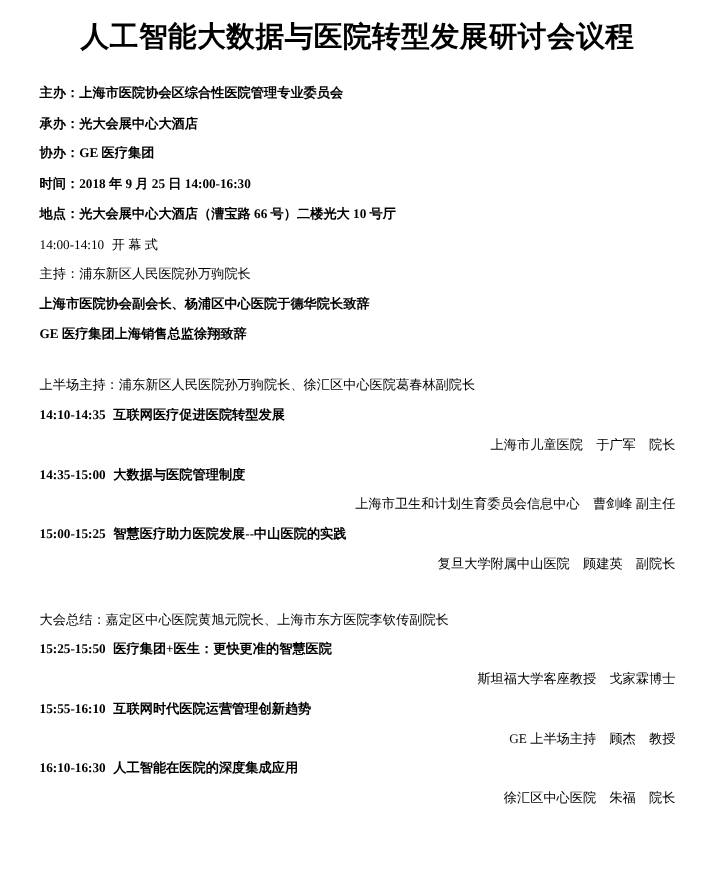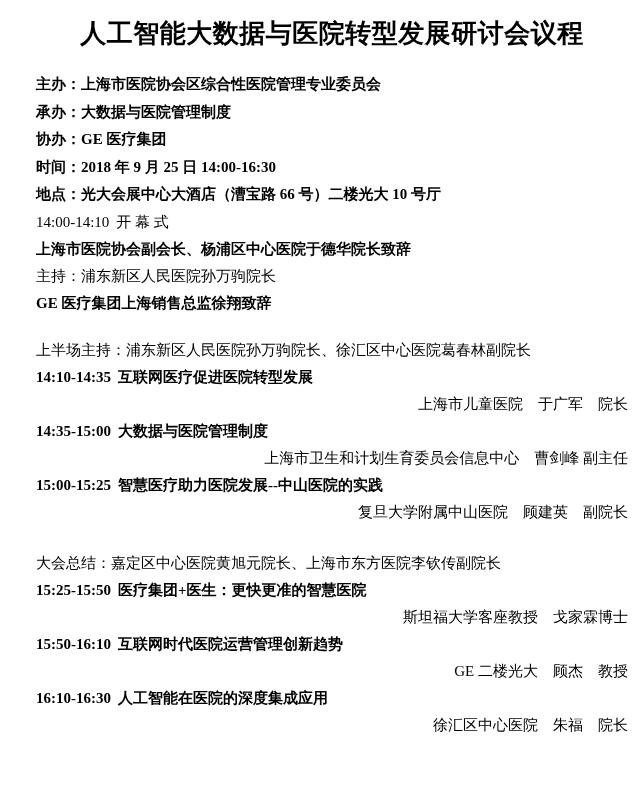--- a/index.html
+++ b/index.html
@@ -9,65 +9,65 @@
     width: 638px;
     height: 811px;
     background: #ffffff;
     color: #000000;
     font-family: "Liberation Serif", "DejaVu Serif", serif;
     overflow: hidden;
   }
   .page {
     width: 638px;
     height: 811px;
-    padding: 15px 10px 0 36px;
+    padding: 15px 24px 0 36px;
   }
   .title {
     font-size: 26px;
     line-height: 38px;
     font-weight: bold;
     text-align: center;
     letter-spacing: 0.5px;
     margin: 0 0 18px 0;
     white-space: nowrap;
   }
   .ln {
-    font-size: 15px;
+    font-size: 12px;
     line-height: 27px;
     margin: 0;
     white-space: nowrap;
   }
   .info .ln { line-height: 27.5px; font-weight: bold; }
   .bold { font-weight: bold; }
   .right { text-align: right; white-space: nowrap; }
   .time { margin-right: 7px; }
   .gap-a { margin-top: 20px; }
   .gap-b { margin-top: 24px; }
 </style>
 </head>
 <body>
 
 <div class="page">
 
   <h1 class="title">人工智能大数据与医院转型发展研讨会议程</h1>
 
   <section class="info">
     <p class="ln">主办：上海市医院协会区综合性医院管理专业委员会</p>
-    <p class="ln">承办：大数据与医院管理制度</p>
+    <p class="ln">承办：光大会展中心大酒店</p>
     <p class="ln">协办：GE 医疗集团</p>
     <p class="ln">时间：2018 年 9 月 25 日 14:00-16:30</p>
     <p class="ln">地点：光大会展中心大酒店（漕宝路 66 号）二楼光大 10 号厅</p>
   </section>
 
   <section>
     <p class="ln">
       <span class="time">14:00-14:10</span><span>开 幕 式</span>
     </p>
+    <p class="ln">主持：浦东新区人民医院孙万驹院长</p>
     <p class="ln bold">上海市医院协会副会长、杨浦区中心医院于德华院长致辞</p>
-    <p class="ln">主持：浦东新区人民医院孙万驹院长</p>
     <p class="ln bold">GE 医疗集团上海销售总监徐翔致辞</p>
   </section>
 
   <section>
     <p class="ln gap-a">上半场主持：浦东新区人民医院孙万驹院长、徐汇区中心医院葛春林副院长</p>
 
     <p class="ln bold">
       <span class="time">14:10-14:35</span><span>互联网医疗促进医院转型发展</span>
     </p>
     <p class="ln right">上海市儿童医院　于广军　院长</p>
@@ -85,23 +85,23 @@
 
   <section>
     <p class="ln gap-b">大会总结：嘉定区中心医院黄旭元院长、上海市东方医院李钦传副院长</p>
 
     <p class="ln bold">
       <span class="time">15:25-15:50</span><span>医疗集团+医生：更快更准的智慧医院</span>
     </p>
     <p class="ln right">斯坦福大学客座教授　戈家霖博士</p>
 
     <p class="ln bold">
-      <span class="time">15:50-16:10</span><span>互联网时代医院运营管理创新趋势</span>
+      <span class="time">15:55-16:10</span><span>互联网时代医院运营管理创新趋势</span>
     </p>
-    <p class="ln right">GE 二楼光大　顾杰　教授</p>
+    <p class="ln right">GE 上半场主持　顾杰　教授</p>
 
     <p class="ln bold">
       <span class="time">16:10-16:30</span><span>人工智能在医院的深度集成应用</span>
     </p>
     <p class="ln right">徐汇区中心医院　朱福　院长</p>
   </section>
 
 
 </div>
 

